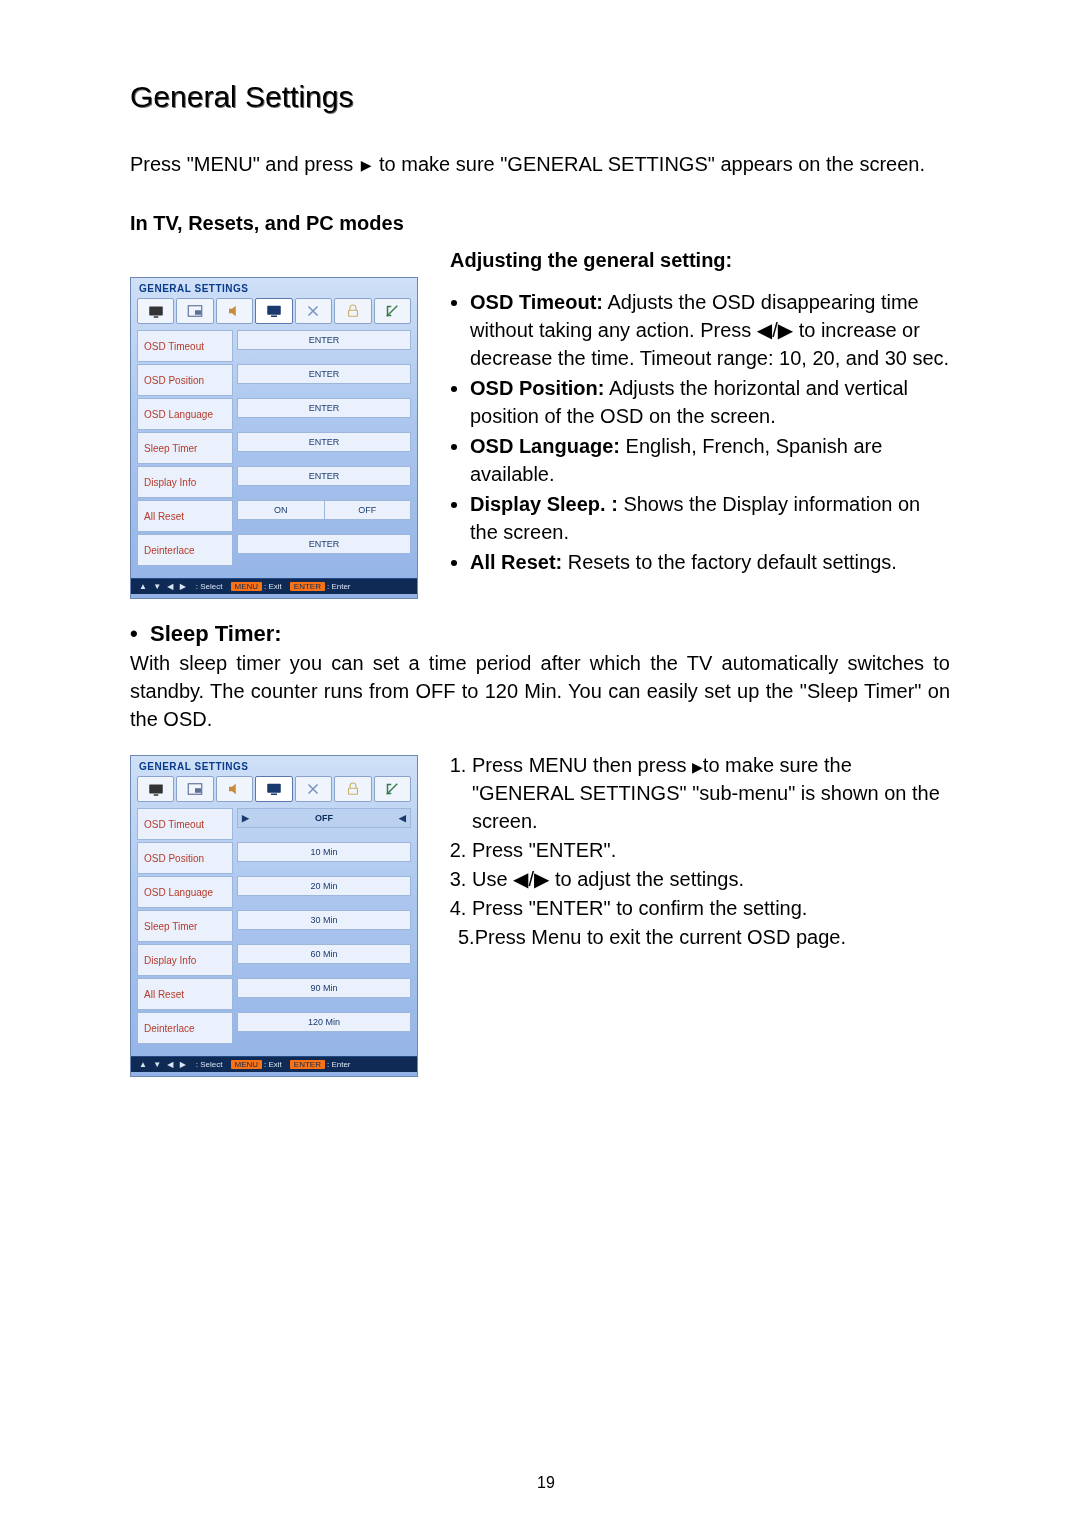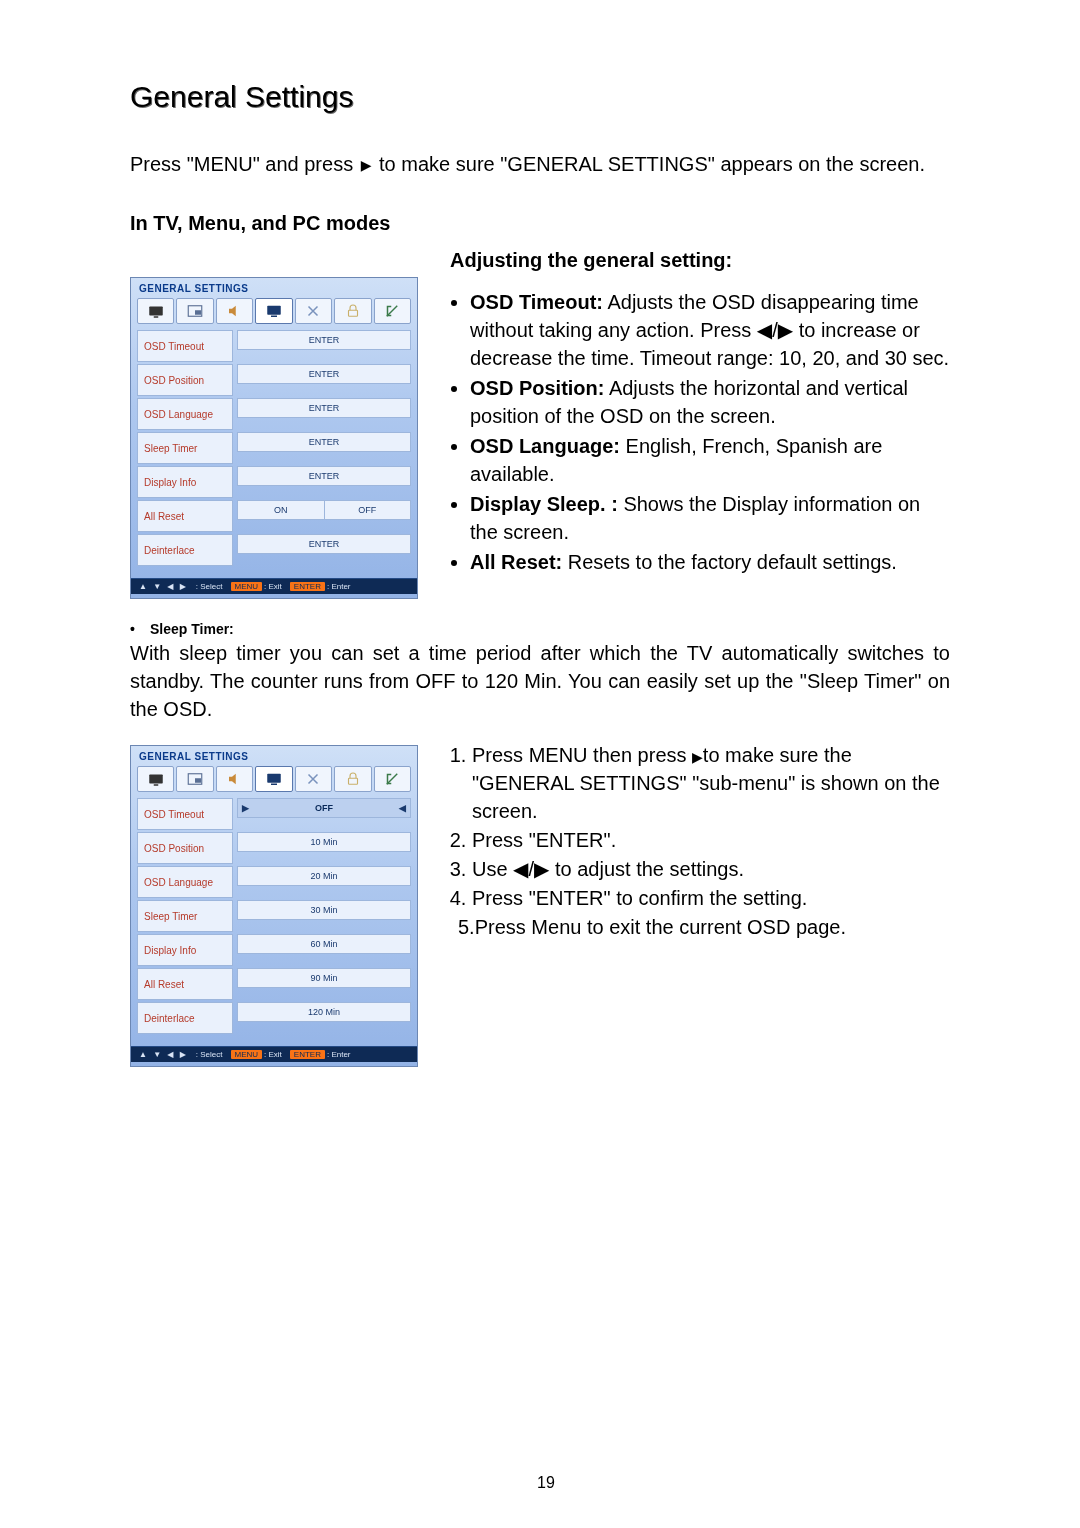--- a/index.html
+++ b/index.html
@@ -57,21 +57,21 @@
     margin: 0 0 0 20px;
     padding: 0;
     font-size: 20px;
     line-height: 1.4;
   }
   ul.bullets li { margin-bottom: 2px; list-style: disc; }
   .b { font-weight: 700; }
 
   .sleep-block { margin-top: 22px; }
   .sleep-title-line {
-    font-size: 14px;
+    font-size: 22px;
     font-weight: 700;
     margin-bottom: 2px;
   }
   .sleep-title-line .dot { display:inline-block; width:20px; }
   .sleep-text {
     font-size: 20px;
     line-height: 1.4;
     text-align: justify;
     margin-bottom: 18px;
   }
@@ -201,21 +201,21 @@
 
 <div class="page">
   <h2 class="section-title">General Settings</h2>
 
   <div class="intro">
     <span>Press "MENU" and press</span>
     <span class="tri">▶</span>
     <span>to make sure "GENERAL SETTINGS" appears on the screen.</span>
   </div>
 
-  <div class="modes-heading">In TV, Menu, and PC modes</div>
+  <div class="modes-heading">In TV, Resets, and PC modes</div>
 
   <div class="two-col">
     <div class="left-col">
 
       <div class="osd-panel">
         <div class="osd-title">GENERAL SETTINGS</div>
         <div class="osd-tabs">
           <div class="osd-tab">
               <svg viewBox="0 0 24 24">
                 <rect x="3" y="6" width="18" height="12" rx="1" fill="#333"></rect>

